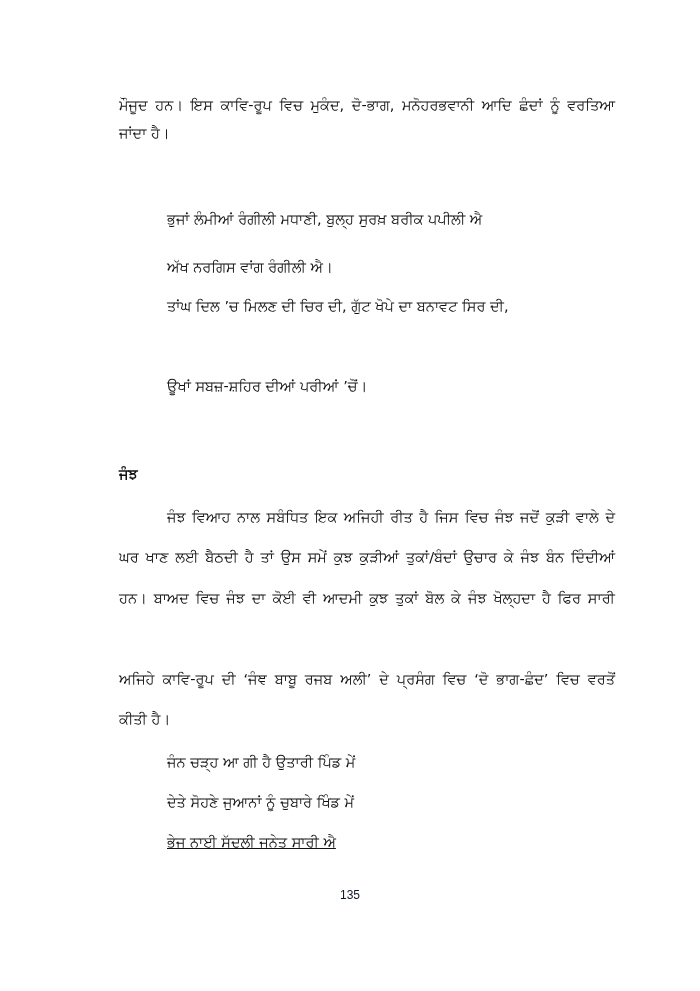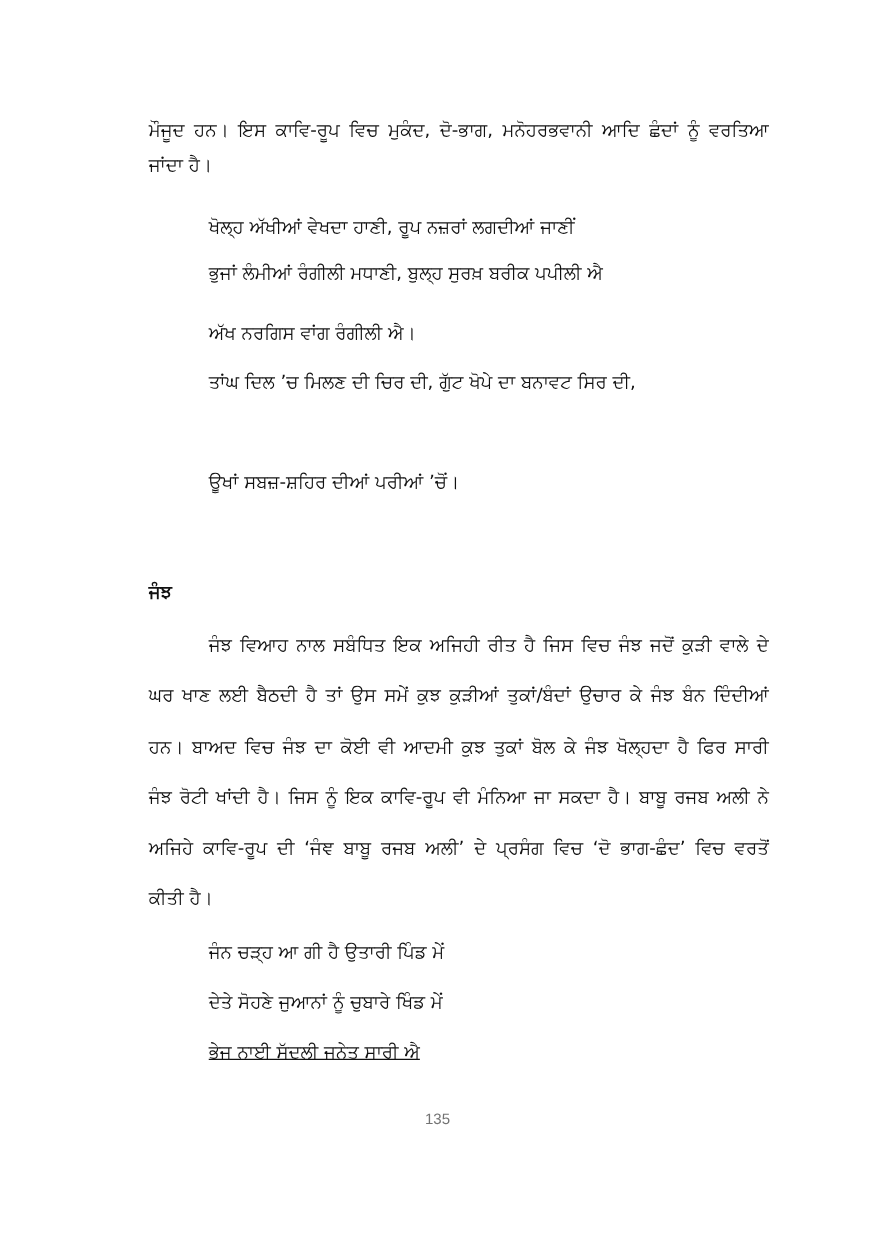--- a/index.html
+++ b/index.html
@@ -24,43 +24,41 @@
     .indent-first.justify { width: 448px; text-align: justify; text-align-last: justify; }
     .verse { left: 167px; }
     .citation { left: 341px; }
     .heading { left: 119px; font-weight: bold; }
     .page-number {
       position: absolute;
       left: 0; width: 700px; top: 888px;
       text-align: center;
       font-family: "Liberation Sans", sans-serif;
       font-size: 12px;
-      color: #737373;
+      color: #0f172a;
     }
   </style>
 </head>
 <body>
 
 <div class="page">
 
   <div class="line body-line justify" style="top:63px;margin-top:32px;">ਮੌਜੂਦ ਹਨ। ਇਸ ਕਾਵਿ-ਰੂਪ ਵਿਚ ਮੁਕੰਦ, ਦੋ-ਭਾਗ, ਮਨੋਹਰਭਵਾਨੀ ਆਦਿ ਛੰਦਾਂ ਨੂੰ ਵਰਤਿਆ</div>
   <div class="line body-line" style="top:123px;">ਜਾਂਦਾ ਹੈ।</div>
 
-  <div class="line verse" style="top:172px;">ਖੋਲ੍ਹ ਅੱਖੀਆਂ ਵੇਖਦਾ ਹਾਣੀ, ਰੂਪ ਨਜ਼ਰਾਂ ਲਗਦੀਆਂ ਜਾਣੀਂ</div>
   <div class="line verse" style="top:209px;">ਭੁਜਾਂ ਲੰਮੀਆਂ ਰੰਗੀਲੀ ਮਧਾਣੀ, ਬੁਲ੍ਹ ਸੁਰਖ਼ ਬਰੀਕ ਪਪੀਲੀ ਐ</div>
   <div class="line verse" style="top:257px;">ਅੱਖ ਨਰਗਿਸ ਵਾਂਗ ਰੰਗੀਲੀ ਐ।</div>
   <div class="line verse" style="top:296px;">ਤਾਂਘ ਦਿਲ ’ਚ ਮਿਲਣ ਦੀ ਚਿਰ ਦੀ, ਗੁੱਟ ਖੋਪੇ ਦਾ ਬਨਾਵਟ ਸਿਰ ਦੀ,</div>
   <div class="line verse" style="top:376px;">ਊਖਾਂ ਸਬਜ਼-ਸ਼ਹਿਰ ਦੀਆਂ ਪਰੀਆਂ ’ਚੋਂ।</div>
 
   <div class="line heading" style="top:464px;">ਜੰਝ</div>
 
   <div class="line indent-first justify" style="top:507px;">ਜੰਝ ਵਿਆਹ ਨਾਲ ਸਬੰਧਿਤ ਇਕ ਅਜਿਹੀ ਰੀਤ ਹੈ ਜਿਸ ਵਿਚ ਜੰਝ ਜਦੋਂ ਕੁੜੀ ਵਾਲੇ ਦੇ</div>
   <div class="line body-line justify" style="top:547px;">ਘਰ ਖਾਣ ਲਈ ਬੈਠਦੀ ਹੈ ਤਾਂ ਉਸ ਸਮੇਂ ਕੁਝ ਕੁੜੀਆਂ ਤੁਕਾਂ/ਬੰਦਾਂ ਉਚਾਰ ਕੇ ਜੰਝ ਬੰਨ ਦਿੰਦੀਆਂ</div>
   <div class="line body-line justify" style="top:588px;">ਹਨ। ਬਾਅਦ ਵਿਚ ਜੰਝ ਦਾ ਕੋਈ ਵੀ ਆਦਮੀ ਕੁਝ ਤੁਕਾਂ ਬੋਲ ਕੇ ਜੰਝ ਖੋਲ੍ਹਦਾ ਹੈ ਫਿਰ ਸਾਰੀ</div>
-  <div class="line body-line justify" style="top:628px;">ਜੰਝ ਰੋਟੀ ਖਾਂਦੀ ਹੈ। ਜਿਸ ਨੂੰ ਇਕ ਕਾਵਿ-ਰੂਪ ਵੀ ਮੰਨਿਆ ਜਾ ਸਕਦਾ ਹੈ। ਬਾਬੂ ਰਜਬ ਅਲੀ ਨੇ</div>
   <div class="line body-line justify" style="top:669px;">ਅਜਿਹੇ ਕਾਵਿ-ਰੂਪ ਦੀ ‘ਜੰਞ ਬਾਬੂ ਰਜਬ ਅਲੀ’ ਦੇ ਪ੍ਰਸੰਗ ਵਿਚ ‘ਦੋ ਭਾਗ-ਛੰਦ’ ਵਿਚ ਵਰਤੋਂ</div>
   <div class="line body-line" style="top:709px;">ਕੀਤੀ ਹੈ।</div>
 
   <div class="line verse" style="top:752px;">ਜੰਨ ਚੜ੍ਹ ਆ ਗੀ ਹੈ ਉਤਾਰੀ ਪਿੰਡ ਮੇਂ</div>
   <div class="line verse" style="top:792px;">ਦੇਤੇ ਸੋਹਣੇ ਜੁਆਨਾਂ ਨੂੰ ਚੁਬਾਰੇ ਖਿੰਡ ਮੇਂ</div>
   <div class="line verse" style="top:832px;text-decoration:underline;">ਭੇਜ ਨਾਈ ਸੱਦਲੀ ਜਨੇਤ ਸਾਰੀ ਐ</div>
 
   <div class="page-number">135</div>
 </div>
 

